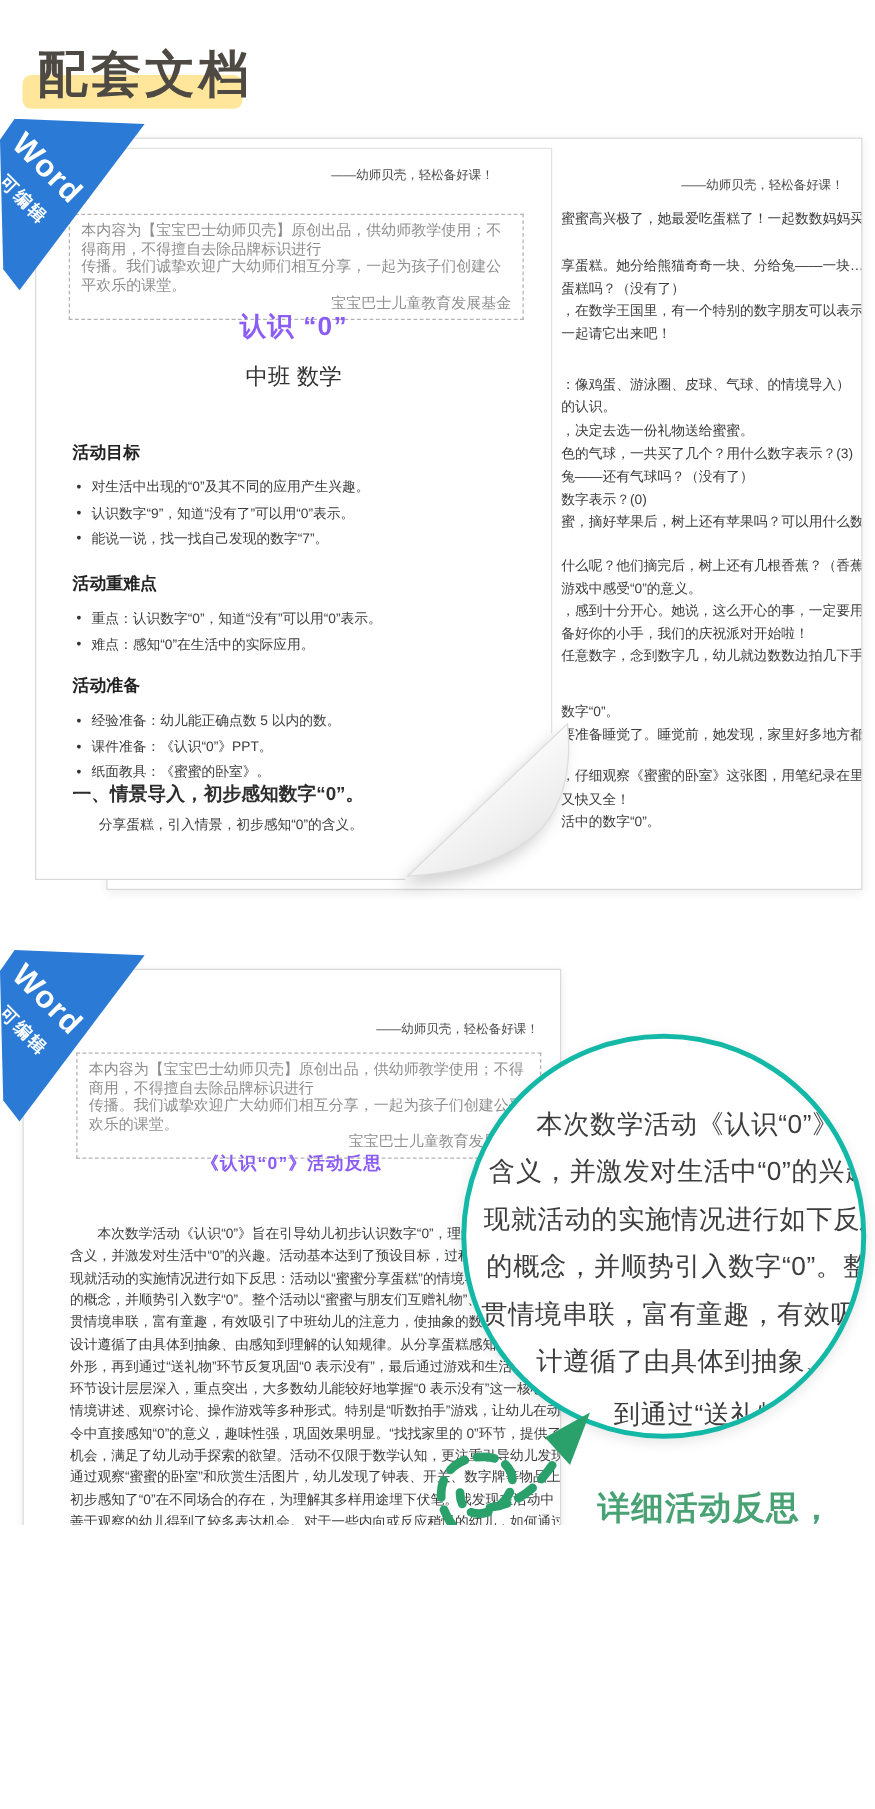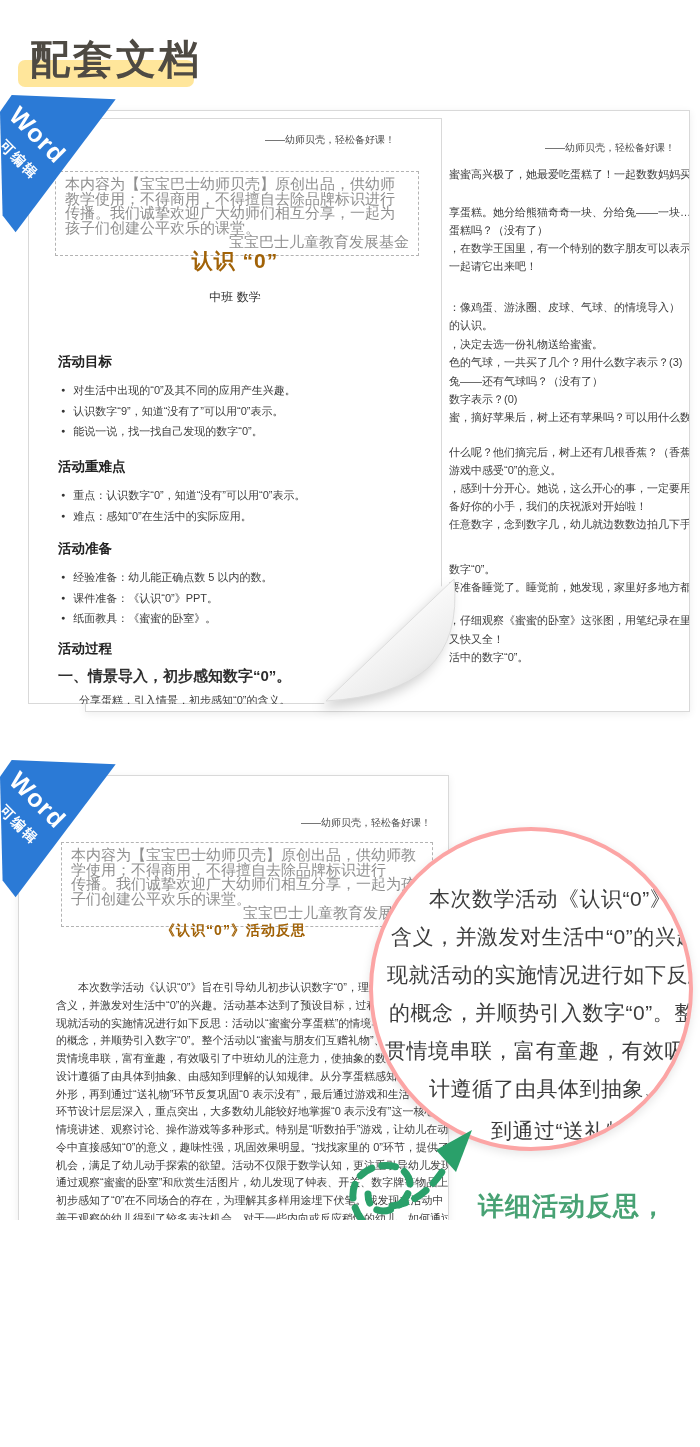--- a/index.html
+++ b/index.html
@@ -15,25 +15,25 @@
   
   .ribbon{position:absolute;width:130px;height:140px;z-index:8;}
   .ribbon .band{position:absolute;left:0;top:0;width:100%;height:100%;
                 clip-path:polygon(9% 0%,89% 3%,12% 98%,2% 86%,0% 12%);}
   .ribbon .word{position:absolute;left:24px;top:6px;color:#fff;font-size:25px;font-weight:700;
                 transform:rotate(45deg);transform-origin:left top;letter-spacing:1px;}
   .ribbon .edit{position:absolute;left:8px;top:42px;color:#fff;font-size:14px;font-weight:700;
                 transform:rotate(45deg);transform-origin:left top;letter-spacing:2px;}
   
   .note{position:absolute;font-size:10px;color:#4a4a4a;}
-  .dashedbox{position:absolute;border:1px dashed #b3b3b3;font-size:15px;line-height:14.5px;
+  .dashedbox{position:absolute;border:1px dashed #b3b3b3;font-size:12px;line-height:14.5px;
              color:#8f8f8f;padding:5px 9px;}
   .dashedbox .sign{text-align:right;}
-  .doc-title{position:absolute;left:0;right:0;text-align:center;font-weight:700;color:#a16207;}
-  .subtitle{position:absolute;left:0;right:0;text-align:center;font-size:12px;color:#333;}
+  .doc-title{position:absolute;left:0;right:0;text-align:center;font-weight:700;color:#8b5cf6;}
+  .subtitle{position:absolute;left:0;right:0;text-align:center;font-size:18px;color:#333;}
   .sec{position:absolute;left:29px;}
   .sec h3{margin:16px 0 9px 0;font-size:13.5px;font-weight:700;color:#222;}
   .li{font-size:11px;color:#3c3c3c;line-height:19.5px;white-space:nowrap;}
   .li .dot{font-size:7px;vertical-align:2px;margin:0 8px 0 3px;color:#333;}
   .proc1{font-size:15px;font-weight:700;color:#2e2e2e;margin-top:2px;white-space:nowrap;}
   .proc2{font-size:11px;color:#3c3c3c;margin-top:7px;padding-left:21px;white-space:nowrap;}
   
   .frag{position:absolute;left:363px;font-size:11px;color:#3c3c3c;white-space:nowrap;}
   .frag-r{position:absolute;right:14px;font-size:10px;color:#4a4a4a;white-space:nowrap;}
   
@@ -96,38 +96,37 @@
       <div class="sign">宝宝巴士儿童教育发展基金</div>
     </div>
 
     <div class="doc-title" style="top:128px;font-size:21px;letter-spacing:1px;">认识 “0”</div>
     <div class="subtitle" style="top:170px">中班 数学</div>
 
     <div class="sec" style="top:218px">
       <h3>活动目标</h3>
       <div class="li"><span class="dot">●</span><span>对生活中出现的“0”及其不同的应用产生兴趣。</span></div>
       <div class="li"><span class="dot">●</span><span>认识数字“9”，知道“没有了”可以用“0”表示。</span></div>
-      <div class="li"><span class="dot">●</span><span>能说一说，找一找自己发现的数字“0”。</span></div>
+      <div class="li"><span class="dot">●</span><span>能说一说，找一找自己发现的数字“7”。</span></div>
     </div>
 
     <div class="sec" style="top:323px">
       <h3>活动重难点</h3>
       <div class="li"><span class="dot">●</span><span>重点：认识数字“0”，知道“没有”可以用“0”表示。</span></div>
       <div class="li"><span class="dot">●</span><span>难点：感知“0”在生活中的实际应用。</span></div>
     </div>
 
     <div class="sec" style="top:405px">
       <h3>活动准备</h3>
       <div class="li"><span class="dot">●</span><span>经验准备：幼儿能正确点数 5 以内的数。</span></div>
       <div class="li"><span class="dot">●</span><span>课件准备：《认识“0”》PPT。</span></div>
       <div class="li"><span class="dot">●</span><span>纸面教具：《蜜蜜的卧室》。</span></div>
     </div>
 
     <div class="sec" style="top:505px">
-      <h3>活动过程</h3>
       <div class="proc1">一、情景导入，初步感知数字“0”。</div>
       <div class="proc2">分享蛋糕，引入情景，初步感知“0”的含义。</div>
     </div>
   </div>
 
   <div class="curl">
     <svg width="140" height="130" viewBox="0 0 140 130">
       <defs>
         <linearGradient id="curlgrad" x1="0" y1="0" x2="0.75" y2="1">
           <stop offset="0" stop-color="#ededed"></stop>
@@ -179,21 +178,21 @@
       <div class="bl">概念理解、衔接生活应用方面做得更加细致、有效。后续将结合家园共育，进一步巩固和拓展幼</div>
     </div>
   </div>
 
   <div class="ribbon" style="left:0;top:760px">
     <div class="band" style="background:#2B7AD6"></div>
     <div class="word">Word</div>
     <div class="edit">可编辑</div>
   </div>
 
-  <div class="magnifier" style="border:4px solid #fca5a5">
+  <div class="magnifier" style="border:4px solid #14b8a6">
     <span class="mag-line" style="left:56px;top:54px">本次数学活动《认识“0”》</span>
     <span class="mag-line" style="left:18px;top:92px">含义，并激发对生活中“0”的兴趣</span>
     <span class="mag-line" style="left:14px;top:130px">现就活动的实施情况进行如下反思：</span>
     <span class="mag-line" style="left:16px;top:168px">的概念，并顺势引入数字“0”。整</span>
     <span class="mag-line" style="left:12px;top:206px">贯情境串联，富有童趣，有效吸引</span>
     <span class="mag-line" style="left:56px;top:244px">计遵循了由具体到抽象、由感</span>
     <span class="mag-line" style="left:118px;top:286px">到通过“送礼物”</span>
   </div>
 
   <div class="arrow-svg">

